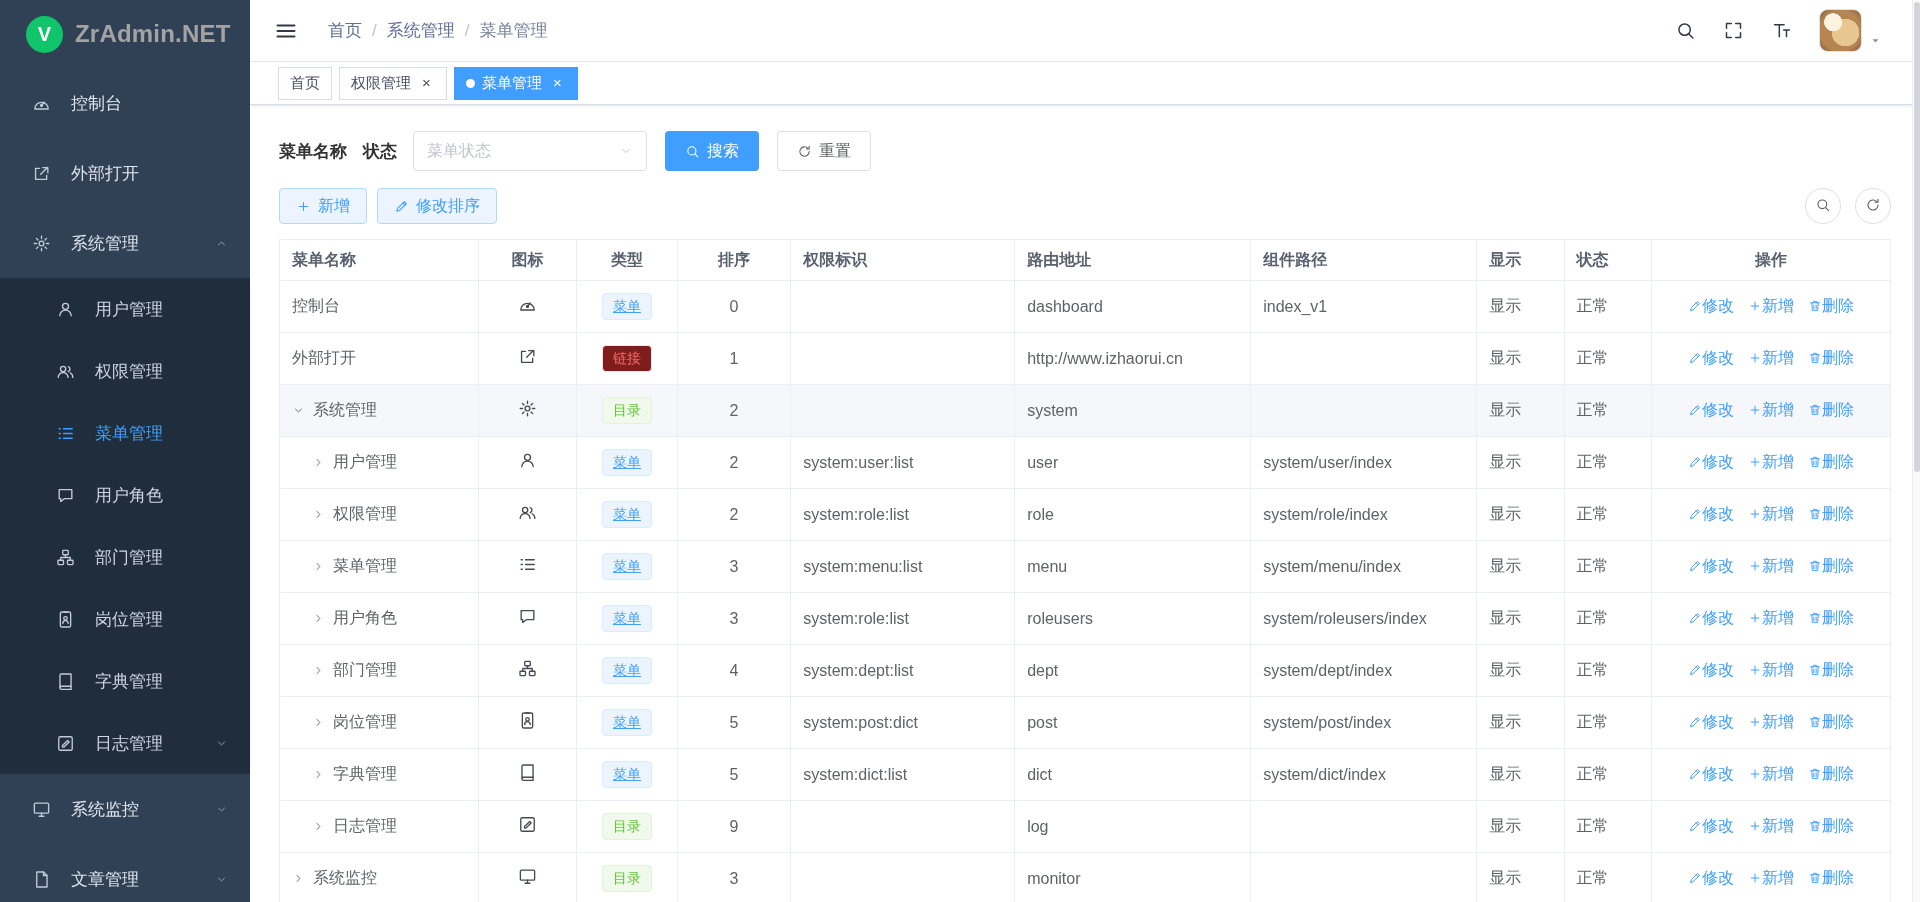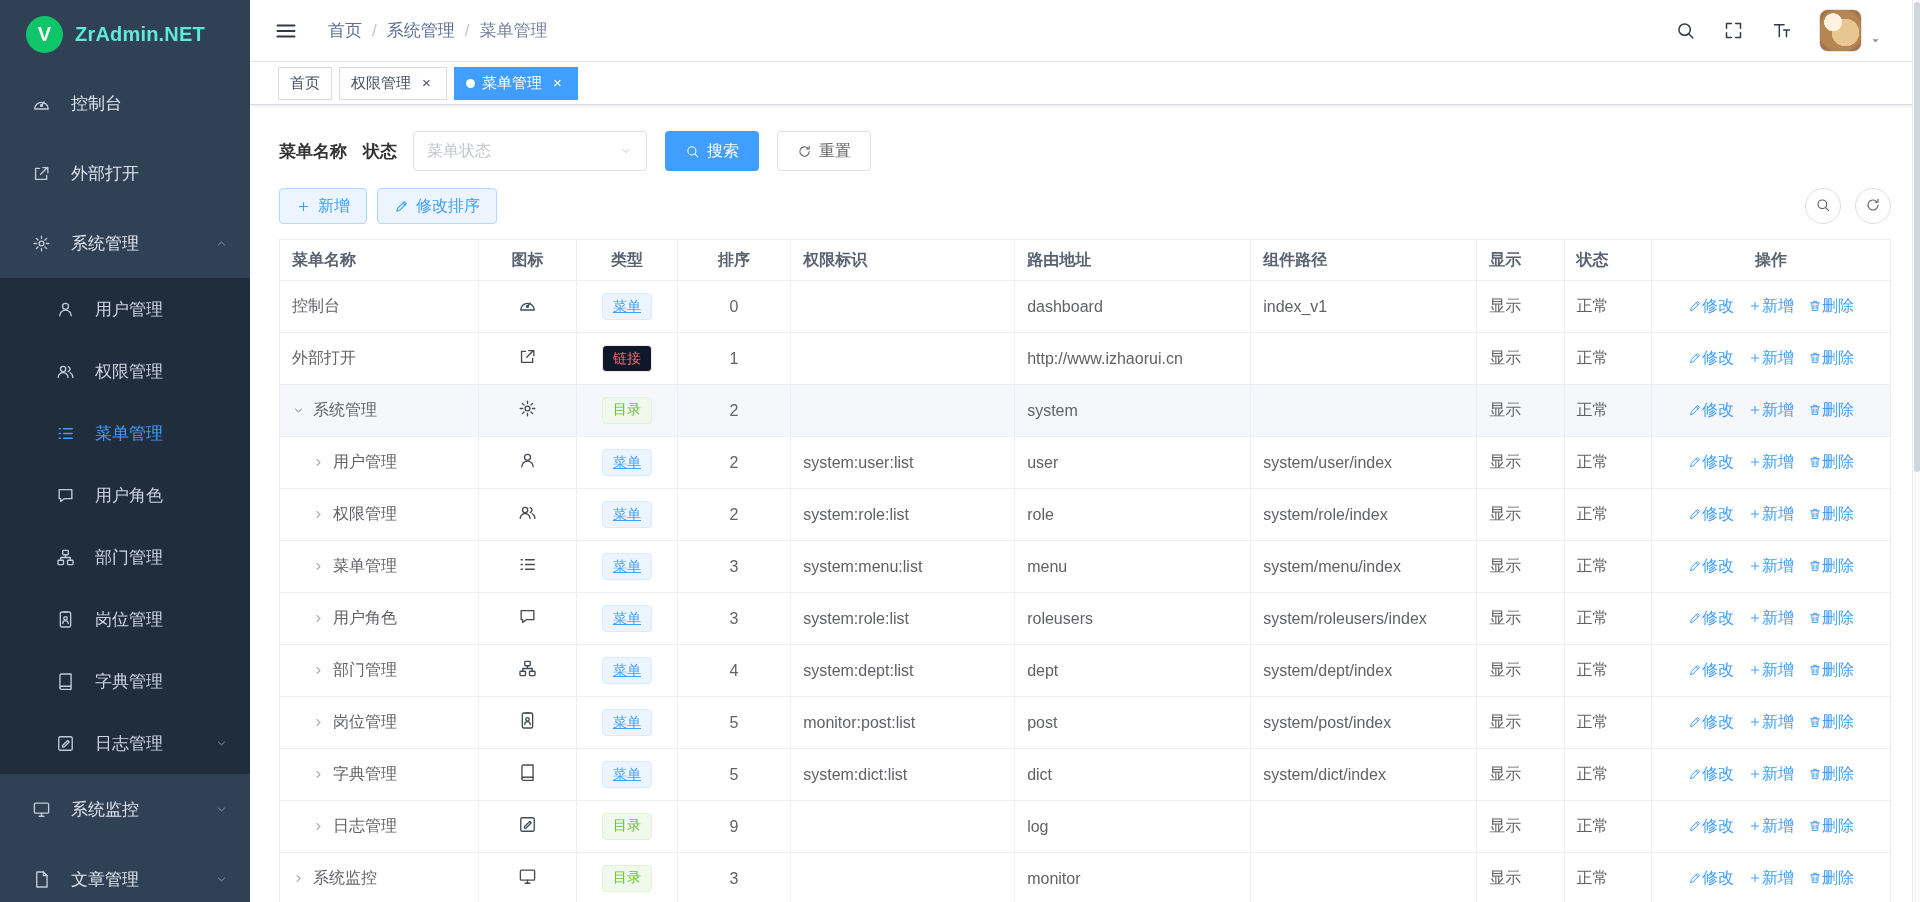--- a/index.html
+++ b/index.html
@@ -7,21 +7,21 @@
     font-family:"Liberation Sans","DejaVu Sans",sans-serif; font-size:16px; color:#606266; }
   .svgi { width:1em; height:1em; fill:none; stroke:currentColor; stroke-width:1.7;
     stroke-linecap:round; stroke-linejoin:round; display:inline-block; vertical-align:-0.12em; }
   .app { display:flex; width:1920px; height:902px; }
 
   
   .sidebar { flex:0 0 250px; width:250px; background:#304156; overflow:hidden; }
   .logo { height:68px; display:flex; align-items:center; padding-left:26px; cursor:pointer; }
   .logo-badge { width:37px; height:37px; border-radius:50%; background:#10c469; color:#fff;
     display:flex; align-items:center; justify-content:center; font-weight:bold; font-size:20px; }
-  .logo-text { color:#5eead4; font-size:20px; font-weight:bold; margin-left:12px; letter-spacing:.2px; }
+  .logo-text { color:#a3a3a3; font-size:24px; font-weight:bold; margin-left:12px; letter-spacing:.2px; }
   .menu { height:834px; overflow:hidden; }
   .menu-item { display:flex; align-items:center; height:70px; padding:0 22px 0 32px;
     color:#dfe4ec; font-size:17px; cursor:pointer; }
   .menu-item .mi-icon { width:24px; margin-right:15px; font-size:19px; color:#c2cbd8; display:inline-flex; }
   .menu-item.sub { height:62px; padding-left:56px; background:#1f2d3d; color:#cdd5e0; }
   .menu-item.active { color:#409eff; }
   .menu-item.active .mi-icon { color:#409eff; }
   .mi-arrow { margin-left:auto; font-size:13px; color:#98a2b3; display:inline-flex; }
 
   
@@ -88,22 +88,22 @@
   .grid .c { text-align:center; }
   .grid th.c { text-align:center; }
   .tr-highlight td { background:#f5f7fa; }
   .name-wrap { display:flex; align-items:center; }
   .indent { display:inline-block; height:1px; }
   .tree-arrow { width:21px; min-width:21px; color:#5f666d; font-size:13px; display:inline-flex; cursor:pointer; }
   .row-icon { font-size:19px; color:#454b54; display:inline-flex; }
   .tag { display:inline-block; height:27px; line-height:25px; padding:0 10px; border-radius:4px;
     font-size:14px; border:1px solid transparent; }
   .tag-blue  { color:#409eff; background:#ecf5ff; border-color:#d9ecff;text-decoration:underline; }
-  .tag-green { color:#67c23a; background:#f0f9eb; border-color:#e1f3d8;font-family:Liberation Mono, monospace; }
-  .tag-red   { color:#f56c6c; background:#0f172a; border-color:#fde2e2; }
+  .tag-green { color:#67c23a; background:#f0f9eb; border-color:#e1f3d8; }
+  .tag-red   { color:#f56c6c; background:#7f1d1d; border-color:#fde2e2; }
   .op-link { color:#409eff; cursor:pointer; display:inline-flex; align-items:center; margin:0 7px; }
   .op-link .svgi { font-size:14px; }
 
   .scrollbar { position:fixed; right:0; top:0; width:8px; height:902px; background:#fafafa;
     border-left:1px solid #ececec; }
   .scrollbar .thumb { position:absolute; top:2px; left:1px; width:6px; height:470px;
     border-radius:3px; background:#d2d6db; }
 </style>
 </head>
 <body>
@@ -758,21 +758,21 @@
               <td class="c"><span class="row-icon">
                   <svg class="svgi" viewBox="0 0 24 24">
                     <rect x="5.5" y="2.5" width="13" height="19" rx="2"></rect>
                     <path d="M10 2.5h4"></path>
                     <circle cx="12" cy="10.5" r="2.2"></circle>
                     <path d="M8.5 17a3.5 3.5 0 0 1 7 0"></path>
                   </svg>
                 </span></td>
               <td class="c"><span class="tag tag-blue">菜单</span></td>
               <td class="c">5</td>
-              <td>monitor:post:list</td>
+              <td>system:post:dict</td>
               <td>post</td>
               <td>system/post/index</td>
               <td>显示</td>
               <td>正常</td>
               <td class="c"><span class="op-link">
                   <svg class="svgi" viewBox="0 0 24 24">
                     <path d="M4.5 19.5l1.2-4.4L16.4 4.4l3.2 3.2L8.9 18.3z"></path>
                     <path d="M14.2 6.6l3.2 3.2"></path>
                   </svg>
                   <span>修改</span>

